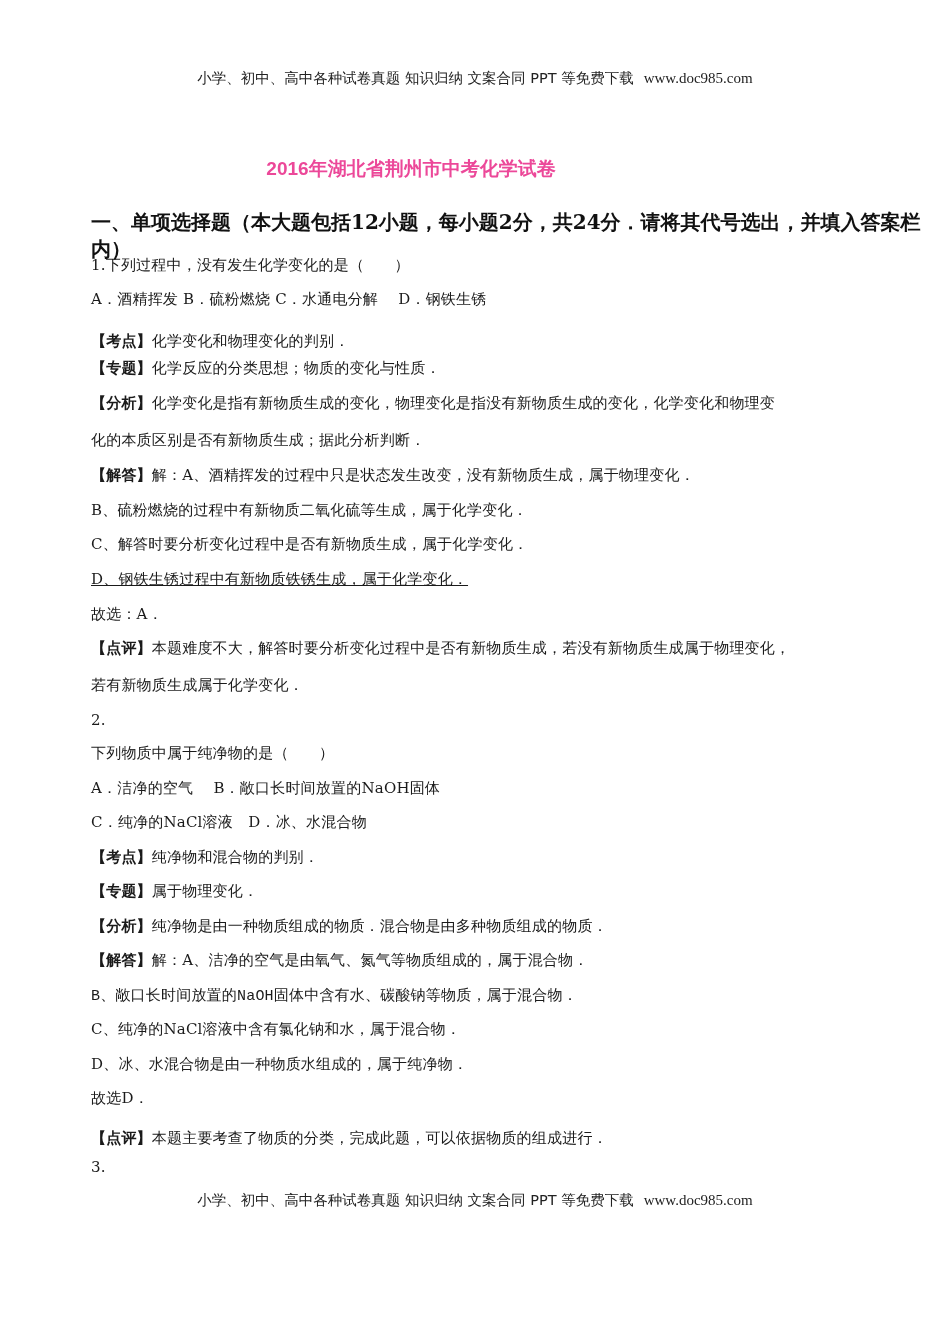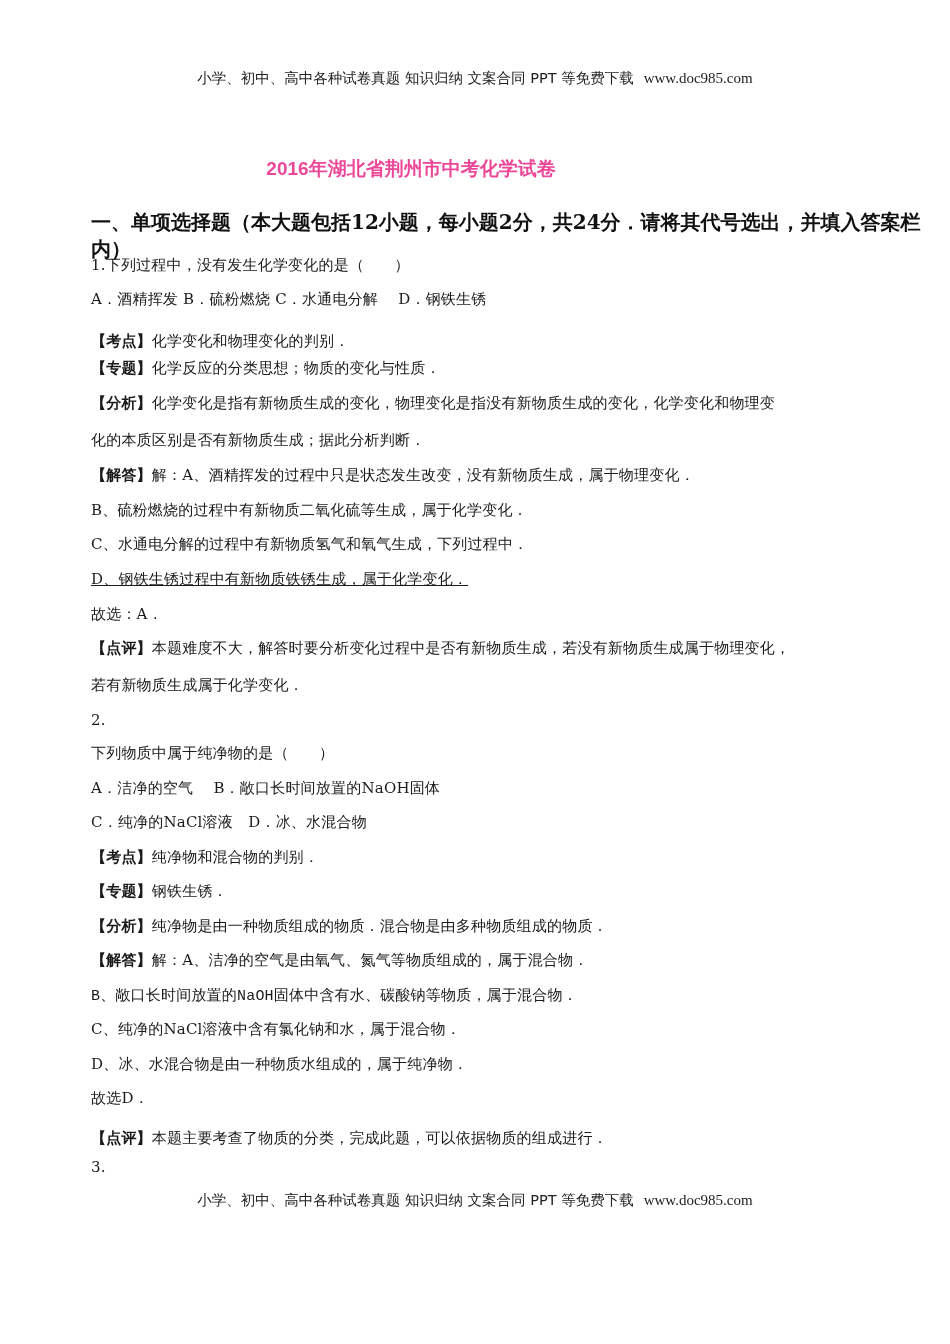--- a/index.html
+++ b/index.html
@@ -44,31 +44,31 @@
 
 <div id="content">
     <div class="line" style="top: 256px;"><span>1.下列过程中，没有发生化学变化的是（　　）</span></div>
     <div class="line" style="top: 290px;"><span>A．酒精挥发 B．硫粉燃烧 C．水通电分解　 D．钢铁生锈</span></div>
     <div class="line" style="top: 311px; margin-top: 21px;"><span class="tag">【考点】</span><span>化学变化和物理变化的判别．</span></div>
     <div class="line" style="top: 359px;"><span class="tag">【专题】</span><span>化学反应的分类思想；物质的变化与性质．</span></div>
     <div class="line" style="top: 394px;"><span class="tag">【分析】</span><span>化学变化是指有新物质生成的变化，物理变化是指没有新物质生成的变化，化学变化和物理变</span></div>
     <div class="line" style="top: 431px;"><span>化的本质区别是否有新物质生成；据此分析判断．</span></div>
     <div class="line" style="top: 466px;"><span class="tag">【解答】</span><span>解：A、酒精挥发的过程中只是状态发生改变，没有新物质生成，属于物理变化．</span></div>
     <div class="line" style="top: 501px;"><span>B、硫粉燃烧的过程中有新物质二氧化硫等生成，属于化学变化．</span></div>
-    <div class="line" style="top: 535px;"><span>C、水通电分解的过程中有新物质氢气和氧气生成，下列过程中．</span></div>
+    <div class="line" style="top: 535px;"><span>C、解答时要分析变化过程中是否有新物质生成，属于化学变化．</span></div>
     <div class="line" style="top: 570px; text-decoration: underline;"><span>D、钢铁生锈过程中有新物质铁锈生成，属于化学变化．</span></div>
     <div class="line" style="top: 605px;"><span>故选：A．</span></div>
     <div class="line" style="top: 639px;"><span class="tag">【点评】</span><span>本题难度不大，解答时要分析变化过程中是否有新物质生成，若没有新物质生成属于物理变化，</span></div>
     <div class="line" style="top: 676px;"><span>若有新物质生成属于化学变化．</span></div>
     <div class="line" style="top: 711px;"><span>2.</span></div>
     <div class="line" style="top: 744px;"><span>下列物质中属于纯净物的是（　　）</span></div>
     <div class="line" style="top: 779px;"><span>A．洁净的空气　 B．敞口长时间放置的NaOH固体</span></div>
     <div class="line" style="top: 813px;"><span>C．纯净的NaCl溶液　D．冰、水混合物</span></div>
     <div class="line" style="top: 848px;"><span class="tag">【考点】</span><span>纯净物和混合物的判别．</span></div>
-    <div class="line" style="top: 882px;"><span class="tag">【专题】</span><span>钢铁生锈．</span></div>
+    <div class="line" style="top: 882px;"><span class="tag">【专题】</span><span>属于物理变化．</span></div>
     <div class="line" style="top: 917px;"><span class="tag">【分析】</span><span>纯净物是由一种物质组成的物质．混合物是由多种物质组成的物质．</span></div>
     <div class="line" style="top: 951px;"><span class="tag">【解答】</span><span>解：A、洁净的空气是由氧气、氮气等物质组成的，属于混合物．</span></div>
     <div class="line" style="top: 986px; font-family: Liberation Mono, monospace;"><span>B、敞口长时间放置的NaOH固体中含有水、碳酸钠等物质，属于混合物．</span></div>
     <div class="line" style="top: 1020px;"><span>C、纯净的NaCl溶液中含有氯化钠和水，属于混合物．</span></div>
     <div class="line" style="top: 1055px;"><span>D、冰、水混合物是由一种物质水组成的，属于纯净物．</span></div>
     <div class="line" style="top: 1089px;"><span>故选D．</span></div>
     <div class="line" style="top: 1129px;"><span class="tag">【点评】</span><span>本题主要考查了物质的分类，完成此题，可以依据物质的组成进行．</span></div>
     <div class="line" style="top: 1158px;"><span>3.</span></div>
   </div>
 

